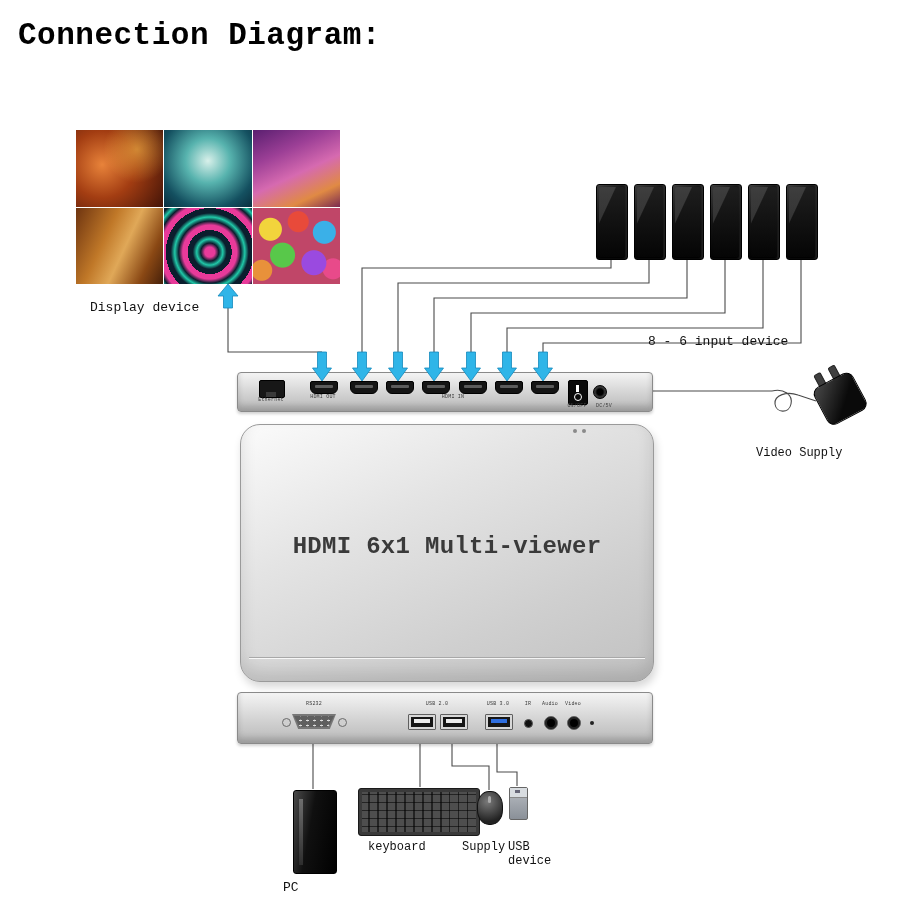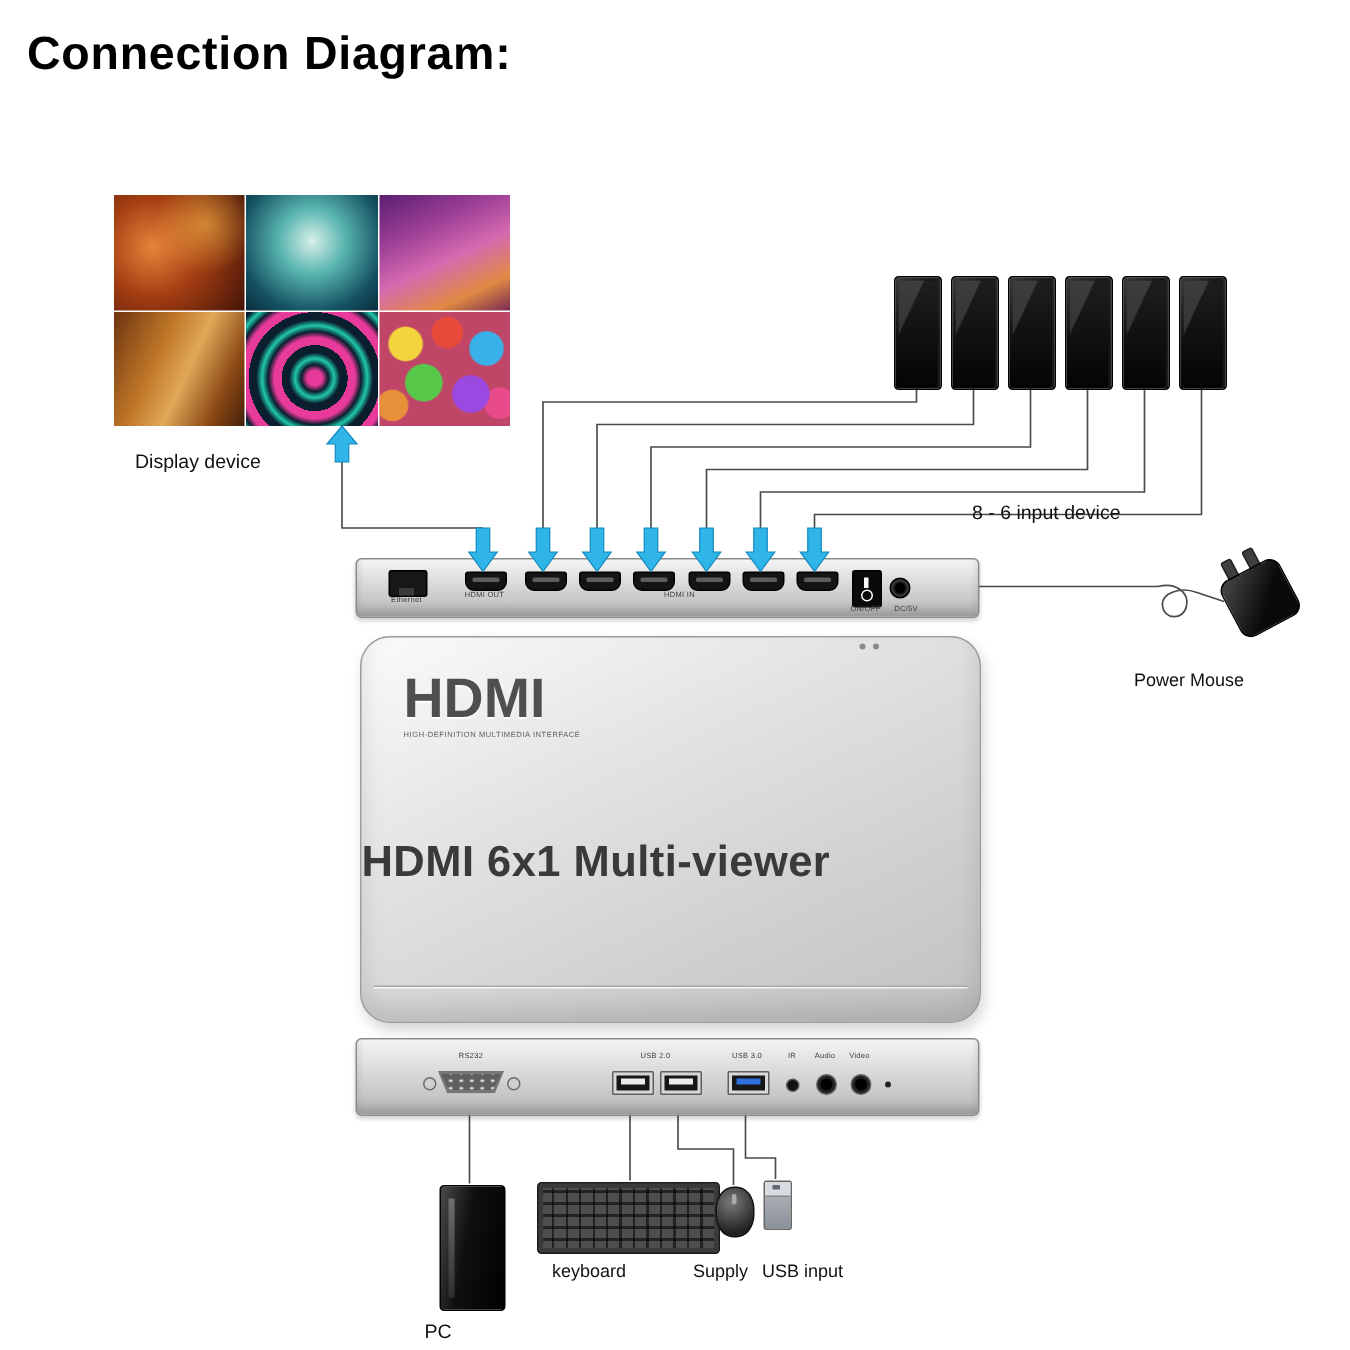--- a/index.html
+++ b/index.html
@@ -1,17 +1,17 @@
 <!DOCTYPE html>
 <html><head>
 <meta charset="utf-8">
 <style>
   html,body{margin:0;padding:0;background:#fff;}
   .canvas{position:relative;width:900px;height:900px;background:#fff;overflow:hidden;
-          font-family:Liberation Sans, sans-serif;color:#111;}
+          font-family:Liberation Mono, monospace;color:#111;}
   .abs{position:absolute;}
 
   .title{left:18px;top:18px;font-size:31px;font-weight:bold;letter-spacing:.5px;color:#000;}
 
   
   .wires{position:absolute;left:0;top:0;z-index:1;}
   .arrows{position:absolute;left:0;top:0;z-index:3;}
 
   
   .collage{left:76px;top:130px;width:264px;height:154px;display:grid;z-index:2;
@@ -79,21 +79,21 @@
   .led{position:absolute;left:352px;top:28px;width:4px;height:4px;border-radius:50%;background:#222;}
 
   
   .unit{left:240px;top:424px;width:412px;height:256px;border-radius:20px;z-index:2;
         background:linear-gradient(155deg,#fbfbfb 0%,#e4e4e4 35%,#cfcfcf 72%,#c1c1c1 100%);
         border:1px solid #9a9a9a;box-shadow:inset 0 -10px 16px rgba(0,0,0,.12), 2px 5px 9px rgba(0,0,0,.16);}
   .unit::after{content:"";position:absolute;left:8px;right:8px;top:232px;height:1px;background:#a8a8a8;box-shadow:0 1px 0 rgba(255,255,255,.8);}
   .logo{position:absolute;left:28px;top:22px;}
   .logo-main{font-size:37px;font-weight:bold;color:#4f4f4f;line-height:1;text-shadow:0 1px 1px #fff;}
   .logo-sub{font-size:5px;color:#5a5a5a;letter-spacing:.4px;margin-top:3px;}
-  .unit-name{position:absolute;left:0;right:0;top:108px;font-size:29px;font-weight:bold;color:#3a3a3a;letter-spacing:.3px;margin-top:26px;}
+  .unit-name{position:absolute;left:0;right:0;top:108px;text-align:center;font-size:24px;font-weight:bold;color:#3a3a3a;letter-spacing:.3px;}
   .unit-dot{position:absolute;top:4px;width:4px;height:4px;border-radius:50%;background:#8a8a8a;}
 
   
   .adapter{left:812px;top:366px;width:48px;height:54px;z-index:2;transform:rotate(-28deg);}
   .adapter .body{position:absolute;left:3px;top:13px;width:42px;height:40px;border-radius:8px;border:1px solid #000;
         background:linear-gradient(135deg,#4a4a4a,#0a0a0a 60%);}
   .adapter .prong{position:absolute;top:1px;width:6px;height:14px;background:#3f3f3f;border:1px solid #222;border-radius:2px;}
 
   
   .pc{left:293px;top:790px;width:42px;height:82px;border-radius:3px;z-index:2;border:1px solid #000;
@@ -171,27 +171,23 @@
     <div class="tiny" style="left:318px;top:31px;width:42px;">ON/OFF</div>
     <div class="dcjack"></div>
     <div class="tiny" style="left:346px;top:31px;width:40px;">DC/5V</div>
   </div>
 
   <div class="abs adapter">
     <div class="prong" style="left:12px;"></div>
     <div class="prong" style="left:28px;"></div>
     <div class="body"></div>
   </div>
-  <div class="abs lbl center" style="left:756px;top:446px;width:120px;font-size:12px;">Power Mouse</div>
+  <div class="abs lbl center" style="left:756px;top:446px;width:120px;font-size:12px;">Video Supply</div>
 
   <div class="abs unit">
-    <div class="logo">
-      <div class="logo-main">HDMI</div>
-      <div class="logo-sub">HIGH-DEFINITION MULTIMEDIA INTERFACE</div>
-    </div>
     <div class="unit-name">HDMI 6x1 Multi-viewer</div>
     <div class="unit-dot" style="left:332px;"></div>
     <div class="unit-dot" style="left:341px;"></div>
   </div>
 
   <div class="abs bar front">
     <div class="tiny" style="left:56px;top:9px;width:40px;">RS232</div>
     <div class="rs232"></div>
     <div class="screw" style="left:44px;"></div>
     <div class="screw" style="left:100px;"></div>
@@ -212,21 +208,21 @@
   <div class="abs pc"></div>
   <div class="abs lbl center" style="left:283px;top:880px;width:62px;">PC</div>
 
   <div class="abs keyboard"></div>
   <div class="abs lbl center" style="left:368px;top:840px;width:100px;font-size:12px;">keyboard</div>
 
   <div class="abs mouse"></div>
   <div class="abs lbl center" style="left:462px;top:840px;width:52px;font-size:12px;">Supply</div>
 
   <div class="abs usbdrive"></div>
-  <div class="abs lbl center" style="left:508px;top:840px;width:60px;font-size:12px;">USB input</div>
+  <div class="abs lbl center" style="left:508px;top:840px;width:60px;font-size:12px;">USB device</div>
 
   <svg class="arrows" width="900" height="900">
     <g fill="#2fb5e8" stroke="#1489bd" stroke-width="0.8">
       <path d="M228,284 L238,296 L232.5,296 L232.5,308 L223.5,308 L223.5,296 L218,296 Z"></path>
       <path d="M317.5,352 L326.5,352 L326.5,368 L331.5,368 L322,381 L312.5,368 L317.5,368 Z"></path>
       <path d="M357.5,352 L366.5,352 L366.5,368 L371.5,368 L362,381 L352.5,368 L357.5,368 Z"></path>
       <path d="M393.5,352 L402.5,352 L402.5,368 L407.5,368 L398,381 L388.5,368 L393.5,368 Z"></path>
       <path d="M429.5,352 L438.5,352 L438.5,368 L443.5,368 L434,381 L424.5,368 L429.5,368 Z"></path>
       <path d="M466.5,352 L475.5,352 L475.5,368 L480.5,368 L471,381 L461.5,368 L466.5,368 Z"></path>
       <path d="M502.5,352 L511.5,352 L511.5,368 L516.5,368 L507,381 L497.5,368 L502.5,368 Z"></path>

